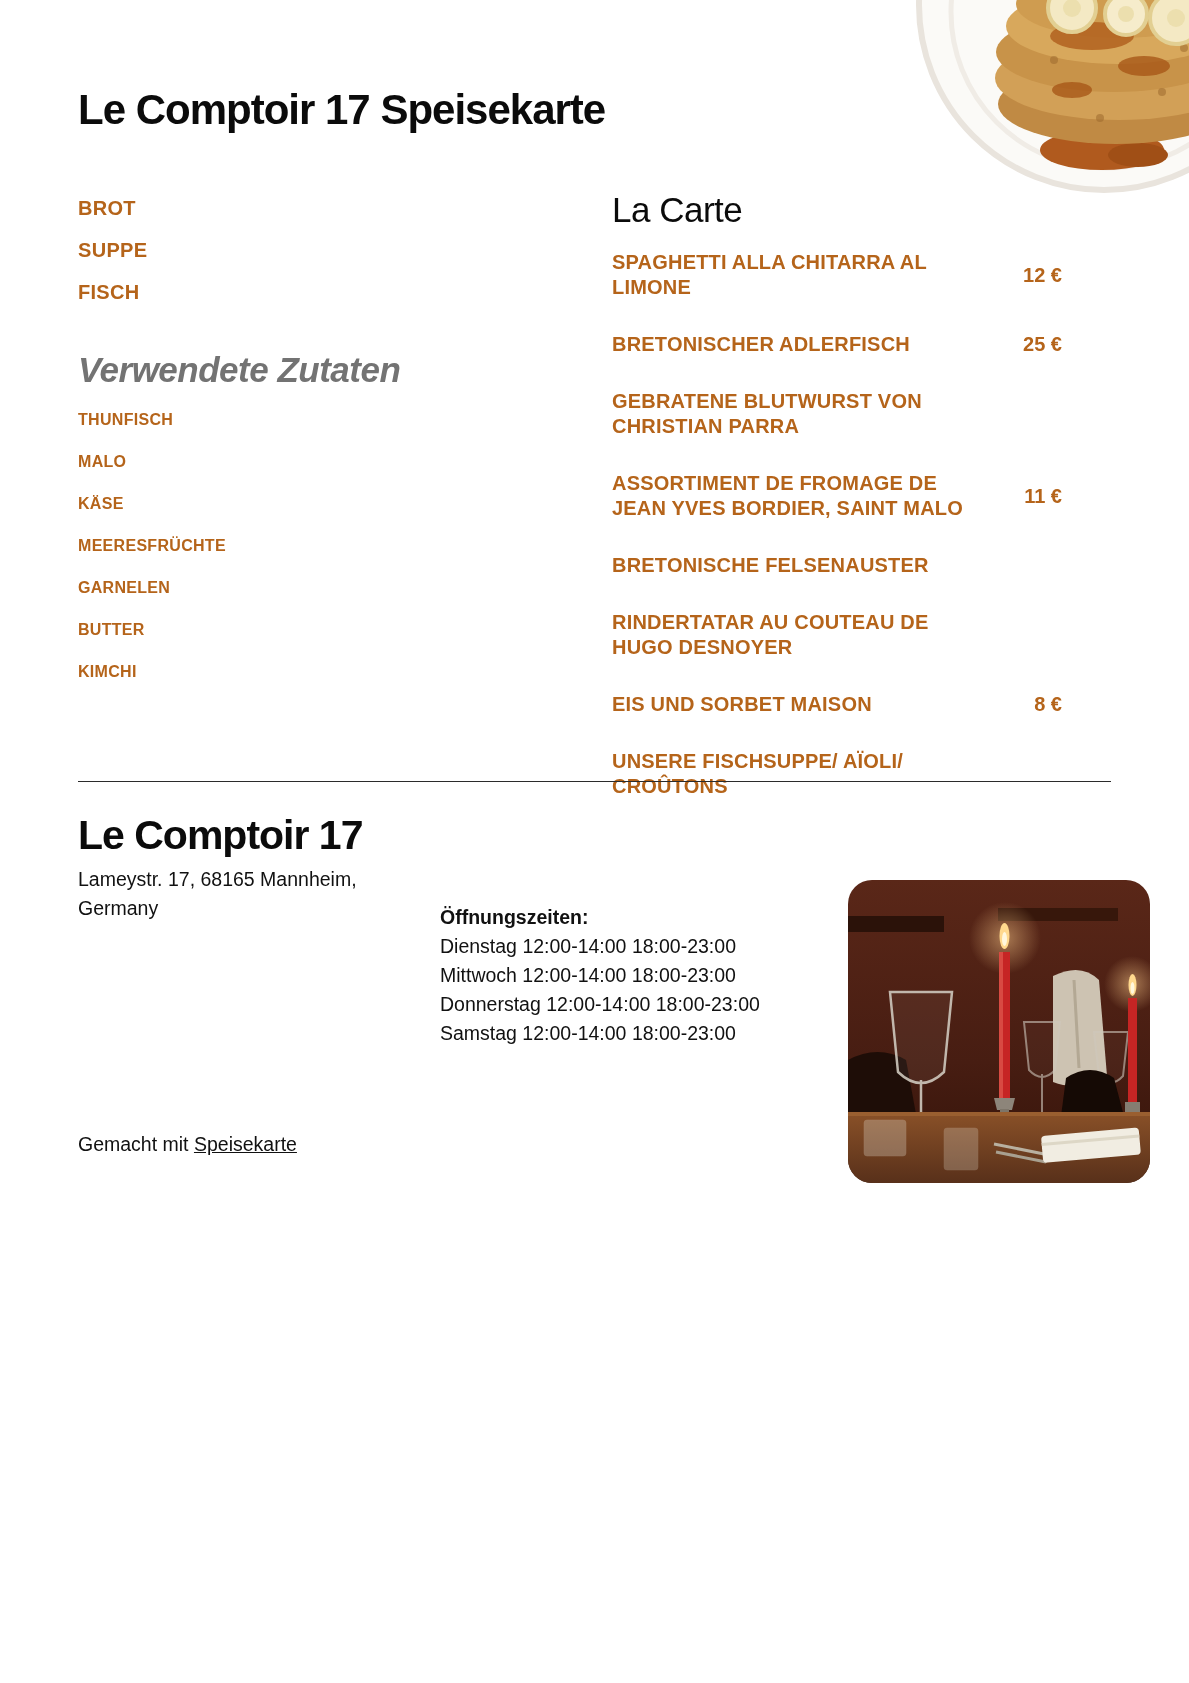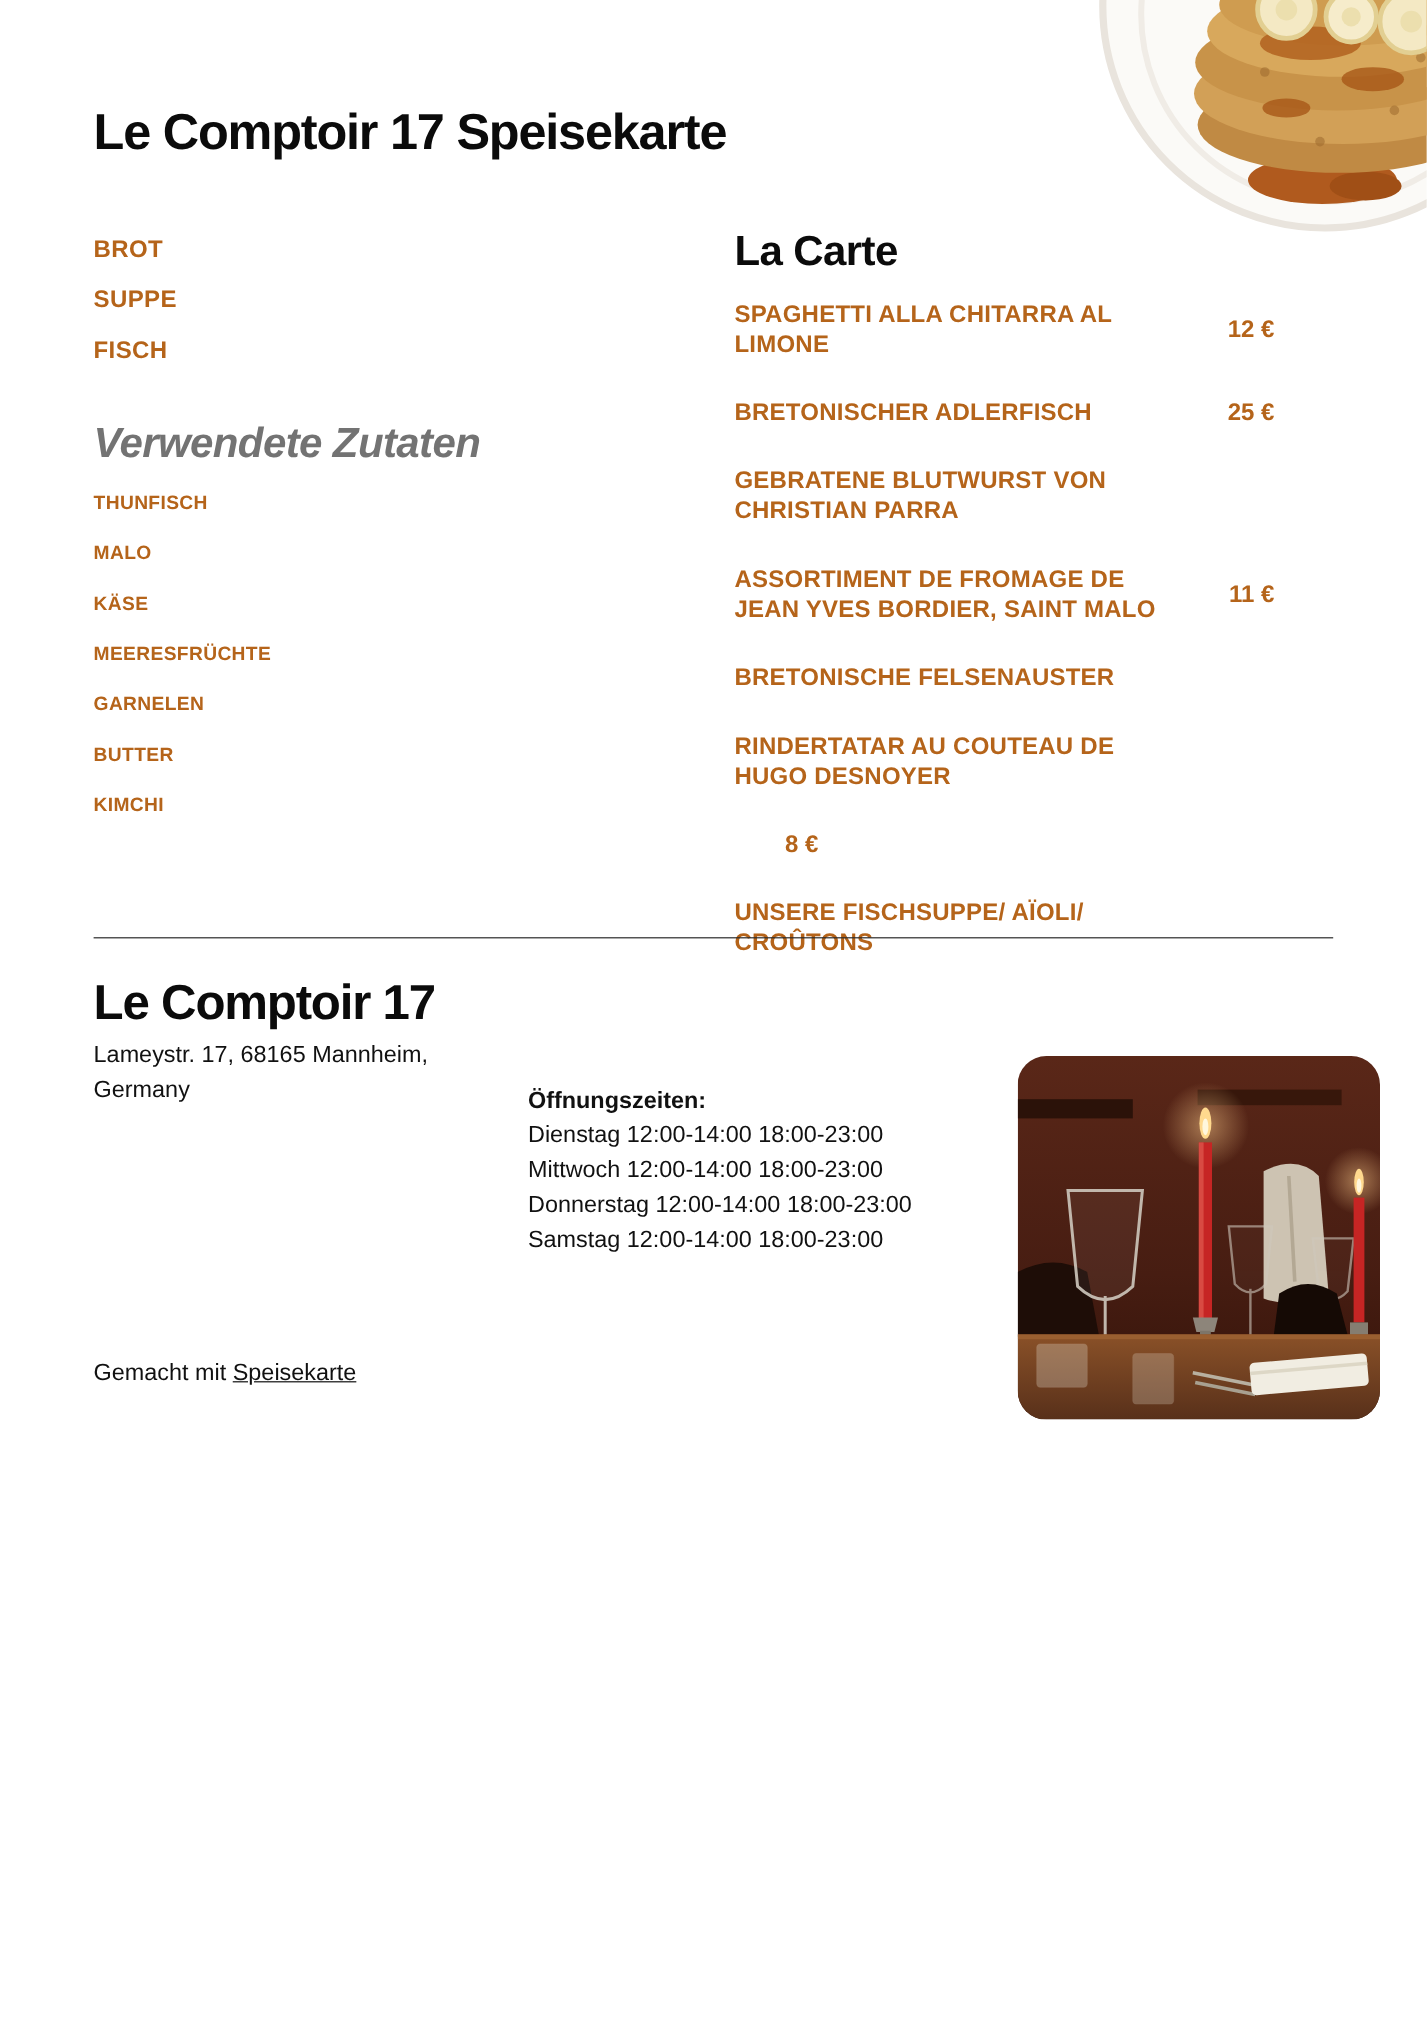--- a/index.html
+++ b/index.html
@@ -38,21 +38,21 @@
   }
   .ingredients-list { left: 78px; top: 410px; display: flex; flex-direction: column; }
   .ingredients-list .ing {
     color: #b5641a; font-size: 16px; font-weight: 700;
     letter-spacing: .3px; line-height: 20px; margin-bottom: 22px;
   }
 
   
   .menu-heading {
     left: 612px; top: 190px;
-    font-size: 35px; font-weight: 700; letter-spacing: -0.5px; color: #0b0b0b;
+    font-size: 35px; font-weight: 400; letter-spacing: -0.5px; color: #0b0b0b;
   }
   .menu-list {
     left: 612px; top: 250px; width: 450px;
     display: flex; flex-direction: column; gap: 32px;
   }
   .menu-item { display: flex; align-items: stretch; }
   .menu-item .dish {
     flex: 1 1 auto;
     color: #b5641a; font-size: 20px; font-weight: 700;
     line-height: 25px; letter-spacing: .2px;
@@ -179,20 +179,21 @@
       <span class="dish">BRETONISCHE FELSENAUSTER</span>
       <span class="price" style="visibility: hidden;"></span>
     </div>
 
     <div class="menu-item">
       <span class="dish">RINDERTATAR AU COUTEAU DE HUGO DESNOYER</span>
       <span class="price" style="visibility: hidden;"></span>
     </div>
 
     <div class="menu-item">
+      <span class="dish">EIS UND SORBET MAISON</span>
       <span class="price">8 €</span>
     </div>
 
     <div class="menu-item">
       <span class="dish">UNSERE FISCHSUPPE/ AÏOLI/ CROÛTONS</span>
       <span class="price" style="visibility: hidden;"></span>
     </div>
 
 </div>
 

